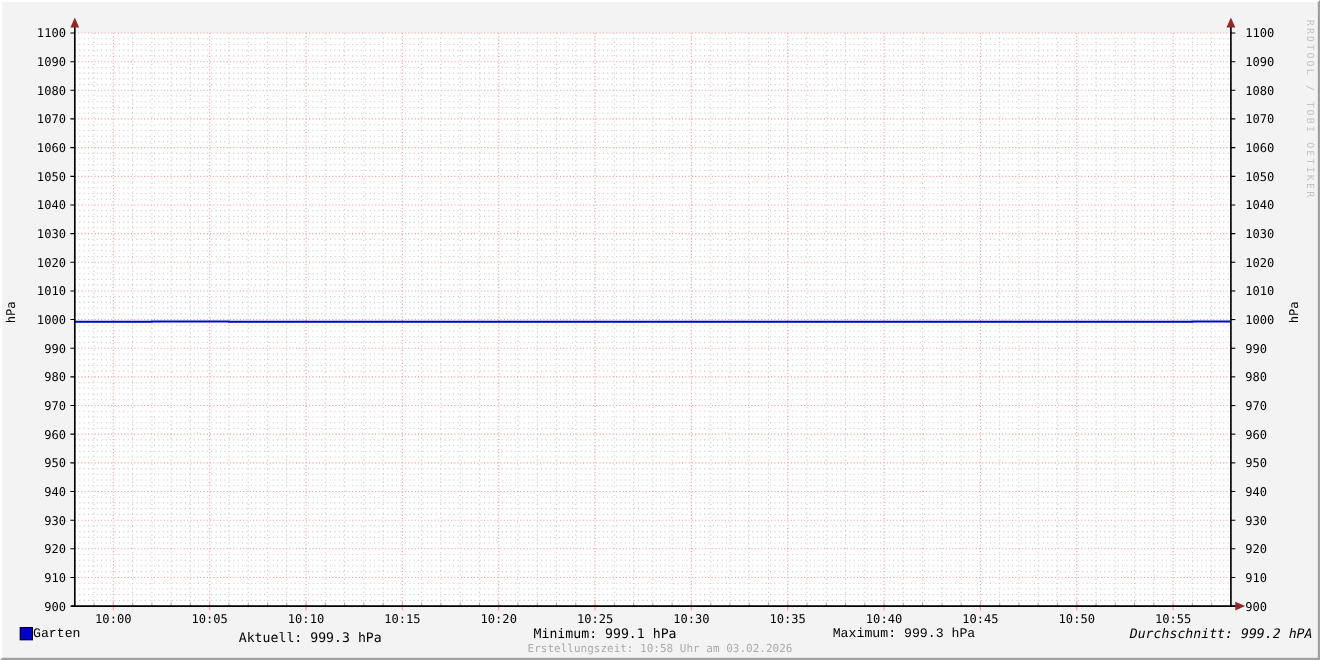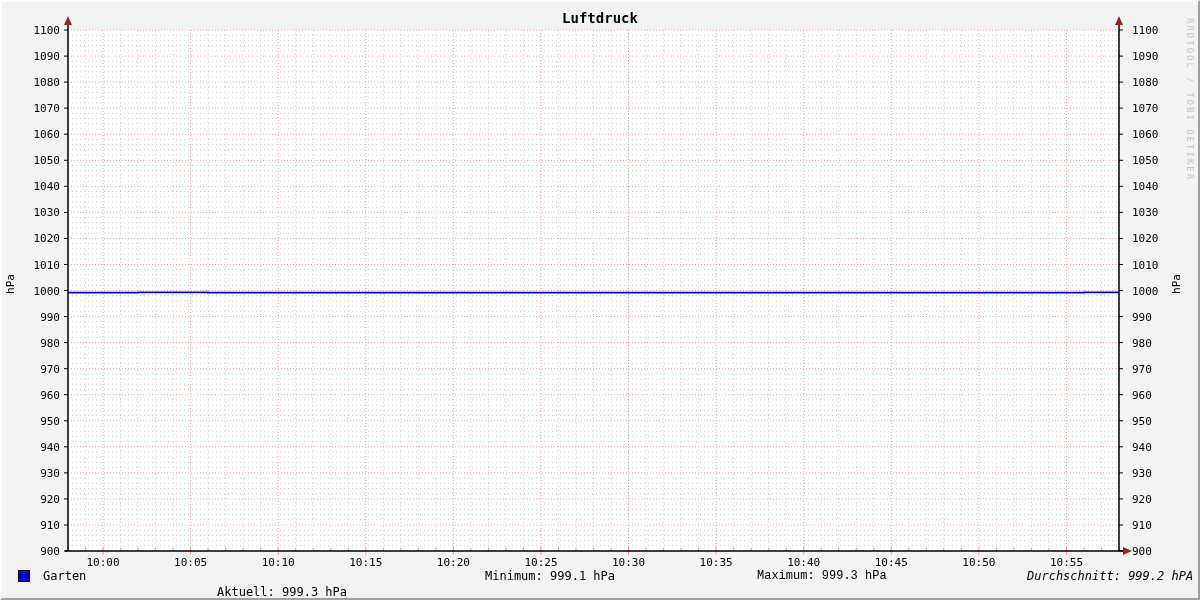--- a/index.html
+++ b/index.html
@@ -26,36 +26,35 @@
   .watermark {
     position:absolute; right:3px; top:16px;
     writing-mode:vertical-rl;
     font-size:9px; letter-spacing:2px; color:#c4c4c4;
   }
   .legend-row { position:absolute; top:567px; left:0; width:100%; height:16px; font-size:12px; color:#000; }
   .legend-swatch {
     position:absolute; left:16px; top:1px; width:12px; height:12px;
     border:1px solid #000;
   }
-  .legend-name   { position:absolute; left:41px;   top:0; }
-  .stat-aktuell  { position:absolute; left:215px;  top:16px; }
+  .legend-name   { position:absolute; left:28px;   top:0;font-family:Liberation Mono, monospace; }
+  .stat-aktuell  { position:absolute; left:215px;  top:4px; }
   .stat-minimum  { position:absolute; left:483px;  top:0; }
   .stat-maximum  { position:absolute; left:755px;  top:0;font-family:Liberation Mono, monospace; }
   .stat-avg      { position:absolute; left:1025px; top:0;font-style:italic; }
   .footer {
     position:absolute; top:583px; left:0; width:100%;
     text-align:center; font-size:10px; color:#ababab;
   }
 </style>
 </head>
 <body>
 
 <div class="frame">
 
-  <div class="title">Luftdruck</div>
 
   <svg class="plot" id="plot-svg" width="1200" height="600">
       <rect x="66" y="28" width="1051" height="521" fill="#ffffff"></rect>
       <g>
         <line x1="66" y1="543.8" x2="1117" y2="543.8" stroke="#cccccc" stroke-width="1" stroke-dasharray="1,3"></line>
         <line x1="66" y1="538.6" x2="1117" y2="538.6" stroke="#cccccc" stroke-width="1" stroke-dasharray="1,3"></line>
         <line x1="66" y1="533.4" x2="1117" y2="533.4" stroke="#cccccc" stroke-width="1" stroke-dasharray="1,3"></line>
         <line x1="66" y1="528.2" x2="1117" y2="528.2" stroke="#cccccc" stroke-width="1" stroke-dasharray="1,3"></line>
         <line x1="66" y1="517.7" x2="1117" y2="517.7" stroke="#cccccc" stroke-width="1" stroke-dasharray="1,3"></line>
         <line x1="66" y1="512.5" x2="1117" y2="512.5" stroke="#cccccc" stroke-width="1" stroke-dasharray="1,3"></line>
@@ -401,14 +400,15 @@
 
   <div class="legend-row">
     <span class="legend-swatch" style="background: rgb(0, 0, 204);"></span>
     <span class="legend-name">Garten</span>
     <span class="stat-aktuell">Aktuell: 999.3 hPa</span>
     <span class="stat-minimum">Minimum: 999.1 hPa</span>
     <span class="stat-maximum">Maximum: 999.3 hPa</span>
     <span class="stat-avg">Durchschnitt: 999.2 hPA</span>
   </div>
 
+  <div class="footer">Erstellungszeit: 10:58 Uhr am 03.02.2026</div>
 
 </div>
 
 </body></html>

